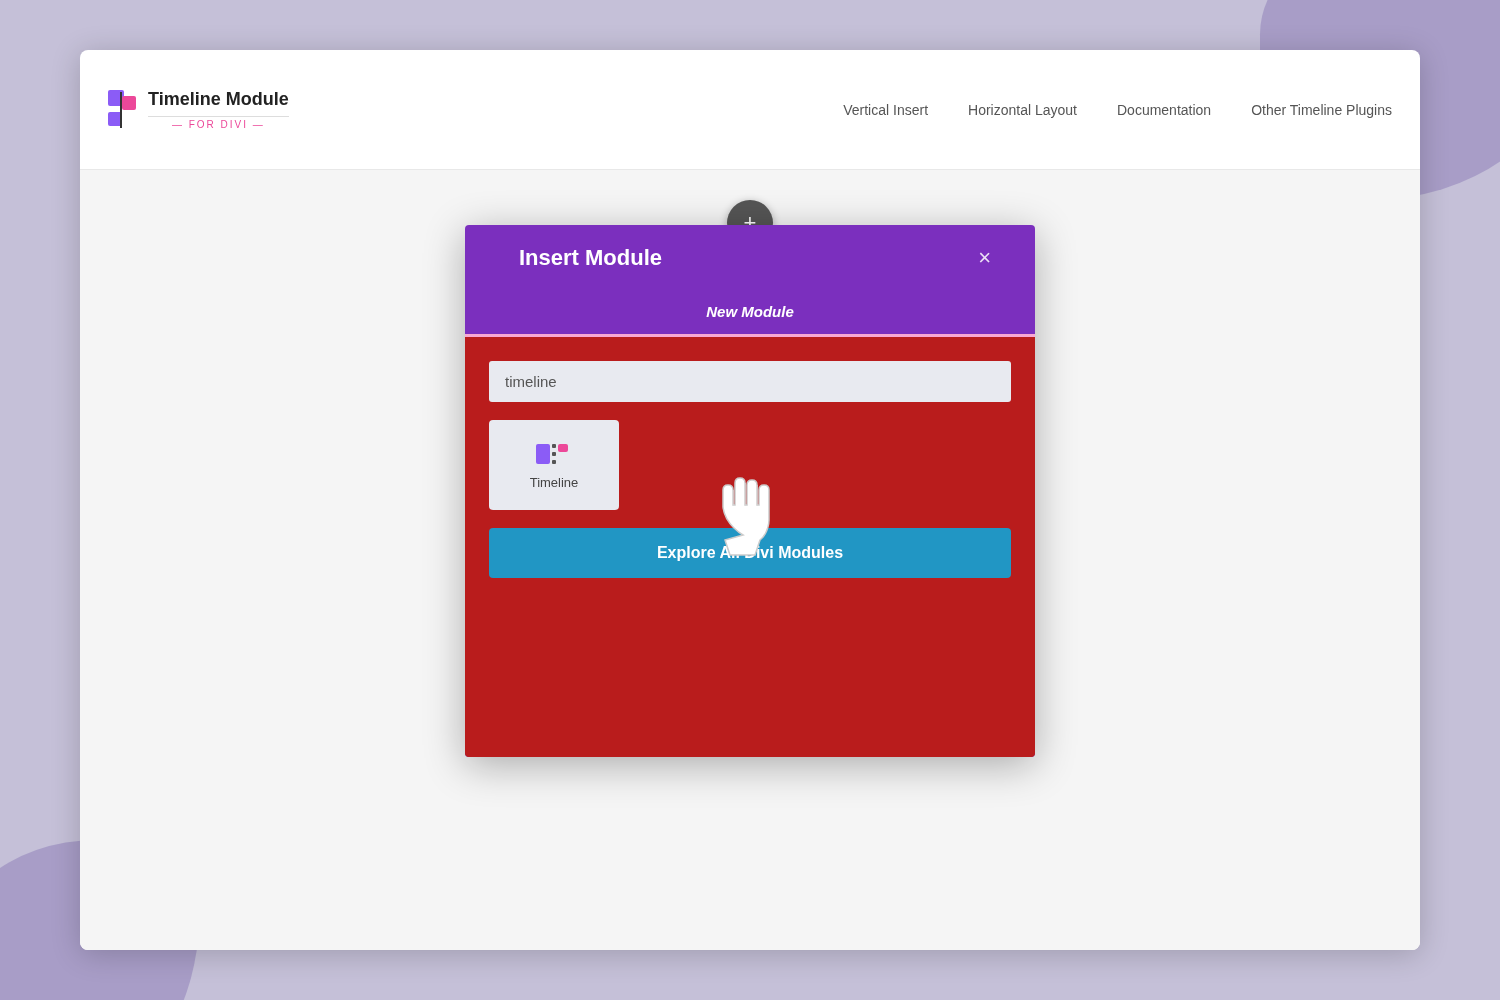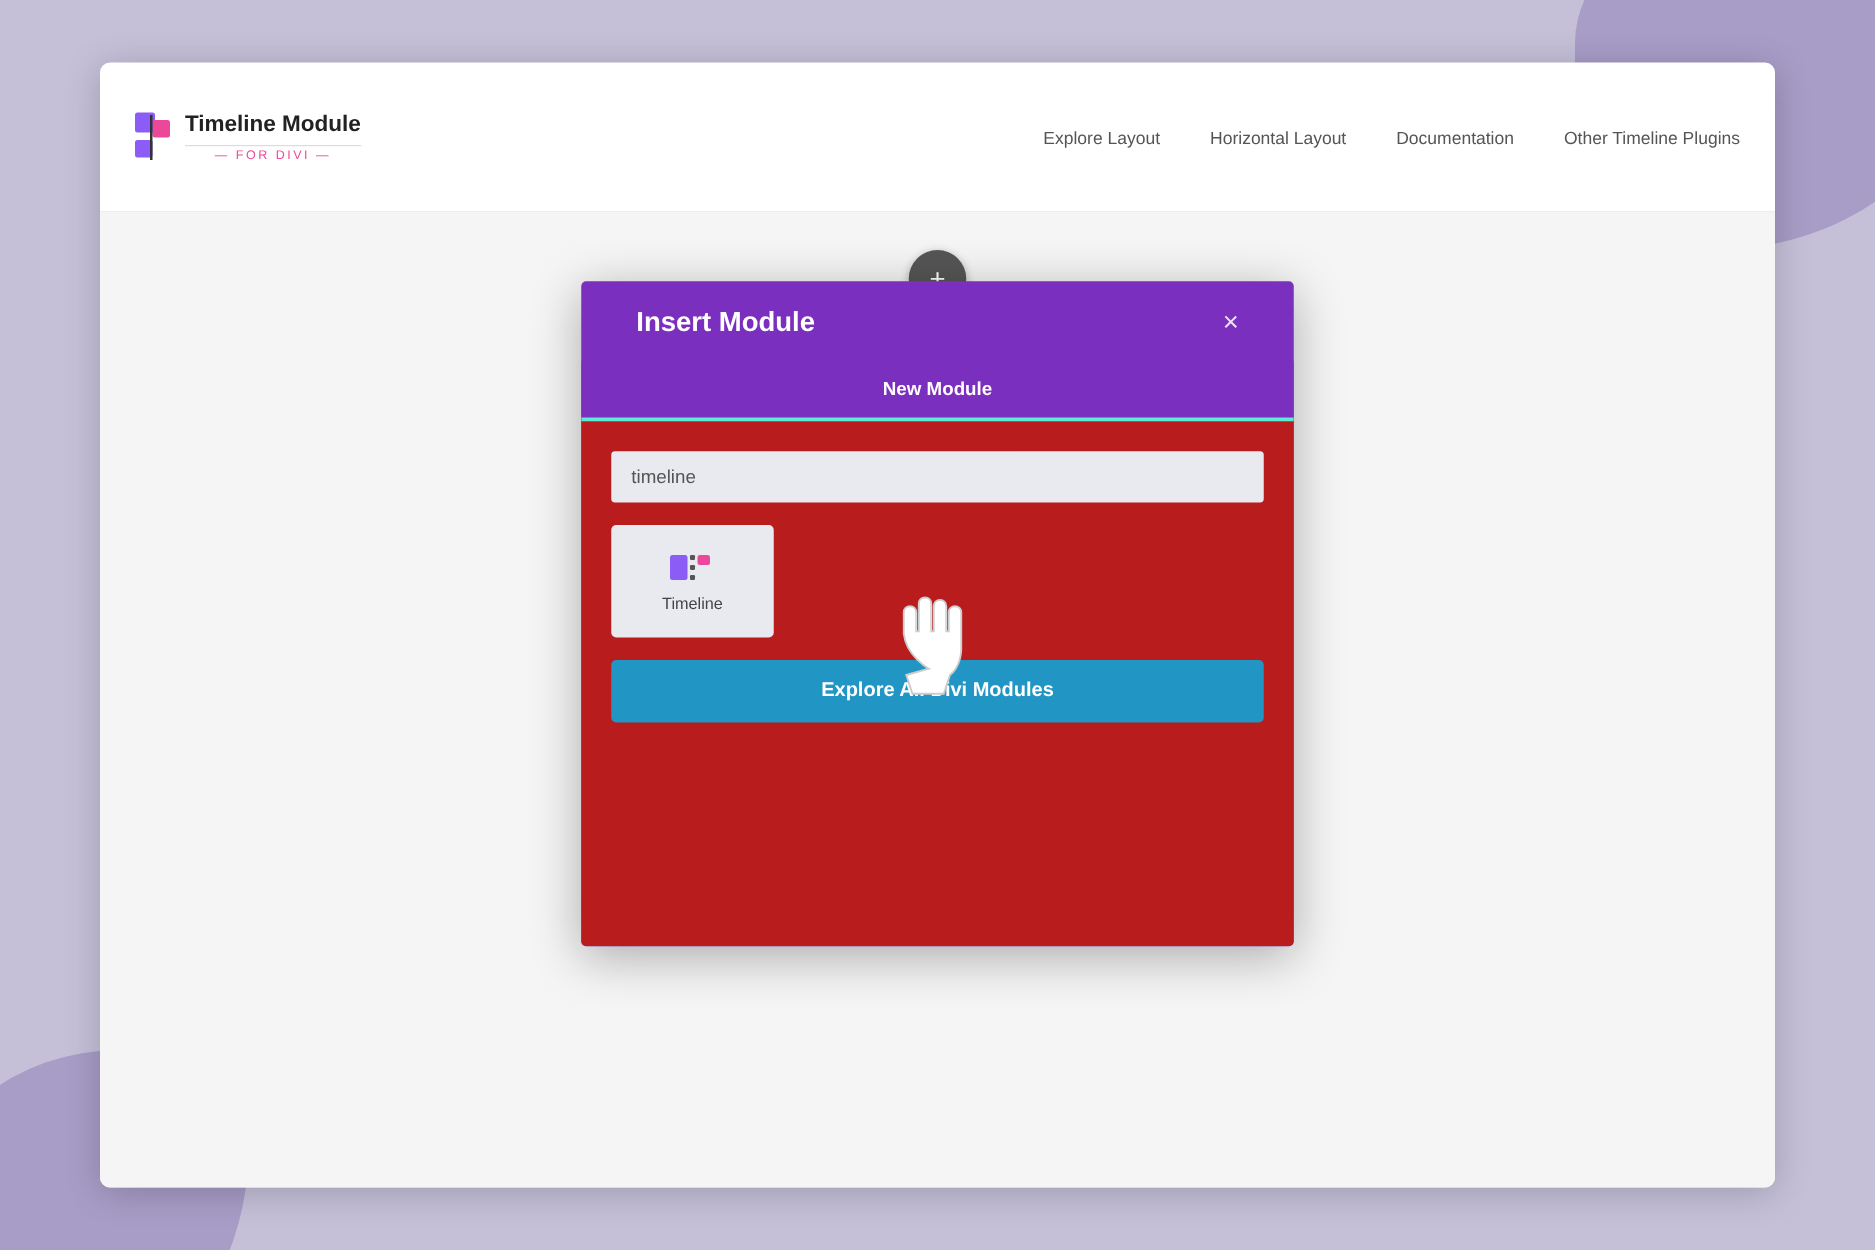--- a/index.html
+++ b/index.html
@@ -163,20 +163,21 @@
       overflow: hidden;
       box-shadow: 0 8px 40px rgba(0,0,0,0.3);
       z-index: 20;
     }
 
     .modal-header {
       display: flex;
       align-items: center;
       justify-content: space-between;
       padding: 20px 44px 18px;
+      margin-left: 10px;
     }
     .modal-title {
       color: #fff;
       font-size: 22px;
       font-weight: 600;
     }
     .modal-close {
       color: #fff;
       font-size: 22px;
       cursor: pointer;
@@ -195,21 +196,22 @@
       text-align: center;
       font-size: 15px;
       font-weight: 600;
       cursor: pointer;
       color: rgba(255,255,255,0.75);
       background: #6a27a8;
     }
     .modal-tab.active {
       background: #7b2fbe;
       color: #fff;
-      border-bottom: 3px solid #5eead4;
+      border-bottom: 3px solid #f9a8d4;
+      font-style: italic;
     }
     .modal-tab:first-child {
       background: #7b2fbe;
       color: #fff;
     }
 
     
     .modal-body {
       background: #b91c1c;
       padding: 24px;
@@ -331,21 +333,21 @@
         <div class="logo-sq-pink"></div>
         <div class="logo-sq-purple2"></div>
         <div class="logo-line"></div>
       </div>
       <div class="logo-text">
         <span class="logo-title">Timeline Module</span>
         <span class="logo-subtitle">— FOR DIVI —</span>
       </div>
     </div>
     <div class="nav-links">
-      <a class="nav-link">Explore Layout</a>
+      <a class="nav-link">Vertical Insert</a>
       <a class="nav-link">Horizontal Layout</a>
       <a class="nav-link">Documentation</a>
       <a class="nav-link">Other Timeline Plugins</a>
     </div>
   </nav>
 
   <div class="content-area">
 
     <div class="plus-btn">+</div>
 

